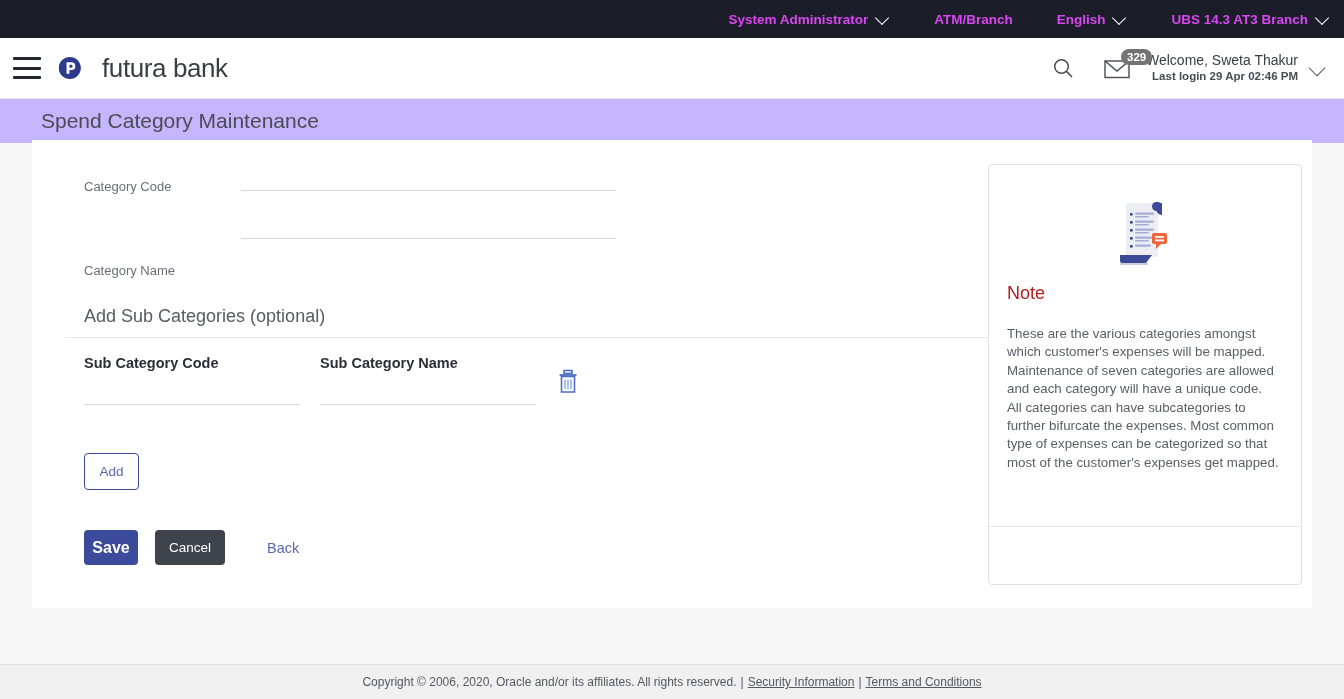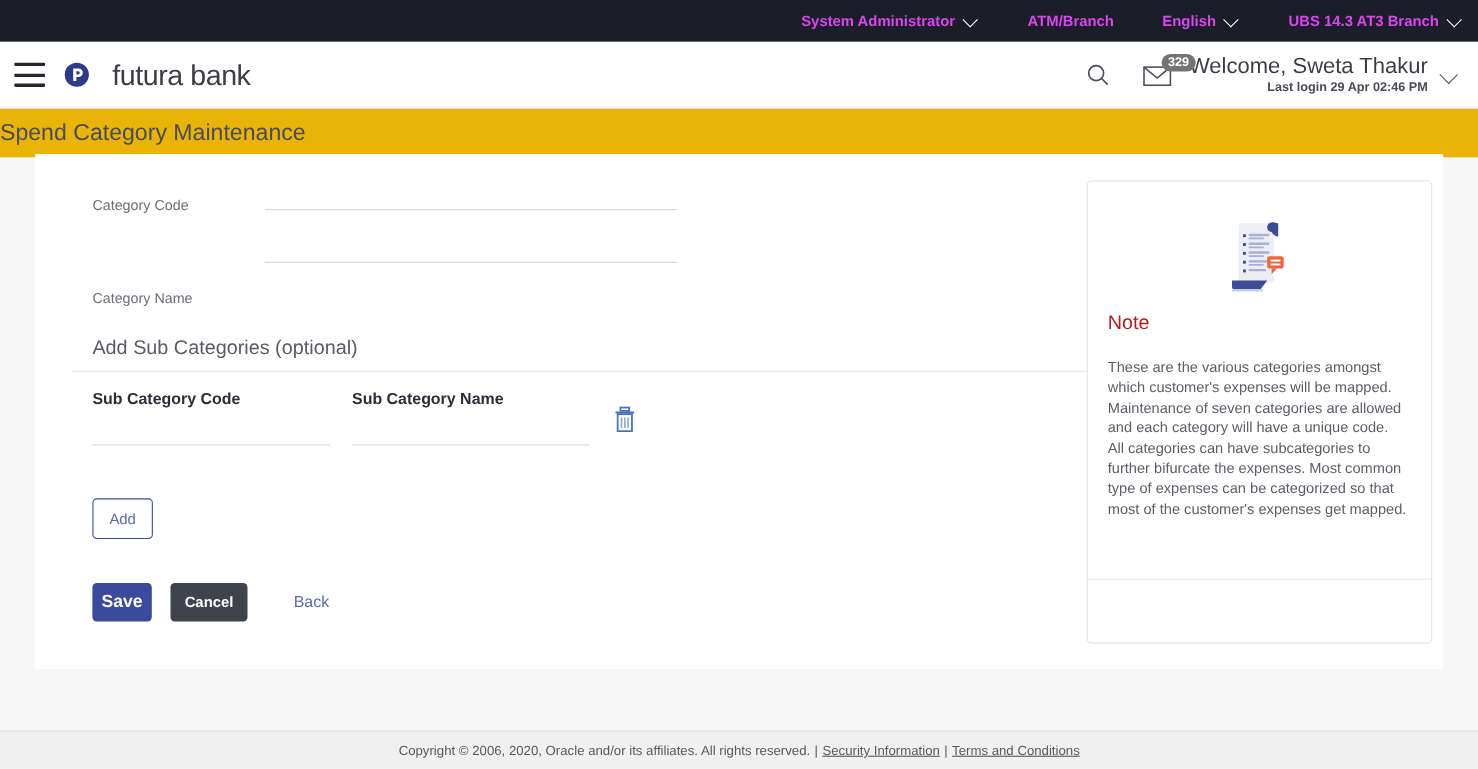--- a/index.html
+++ b/index.html
@@ -101,21 +101,21 @@
     font-size: 11.5px;
     font-weight: bold;
     border-radius: 11px;
     padding: 2px 6px 2px 6px;
     line-height: 12px;
     min-width: 29px;
     text-align: center;
   }
   .welcome-block { text-align: right; line-height: 1.15; }
   .welcome-name {
-    font-size: 20px;
+    font-size: 14px;
     color: #3b3d45;
     white-space: nowrap;
   }
   .last-login {
     font-size: 11.5px;
     font-weight: bold;
     color: #4a4c55;
     white-space: nowrap;
     margin-top: 2px;
   }
@@ -133,21 +133,22 @@
     border-left: 1.5px solid #5b5d66;
     border-bottom: 1.5px solid #5b5d66;
     transform: rotate(-45deg);
   }
 
   
   .page-title-bar {
     height: 44px;
     display: flex;
     align-items: center;
-    background: #eab308;
+    padding-left: 41px;
+    background: #c4b5fd;
   }
   .page-title {
     font-size: 21px;
     color: #4a4c55;
     font-weight: 400;
   }
 
   
   .card {
     position: absolute;
@@ -241,21 +242,21 @@
     cursor: pointer;
   }
   .btn-cancel {
     width: 70px; height: 35px;
     margin-left: 17px;
     background: #3f434c;
     color: #ffffff;
     border: none;
     border-radius: 4px;
     font-size: 13.5px;
-    font-weight: bold;
+    font-weight: normal;
     font-family: "Liberation Sans", sans-serif;
     cursor: pointer;
   }
   .btn-back {
     margin-left: 42px;
     background: none;
     border: none;
     color: #5a6aae;
     font-size: 14.5px;
     font-family: "Liberation Sans", sans-serif;

